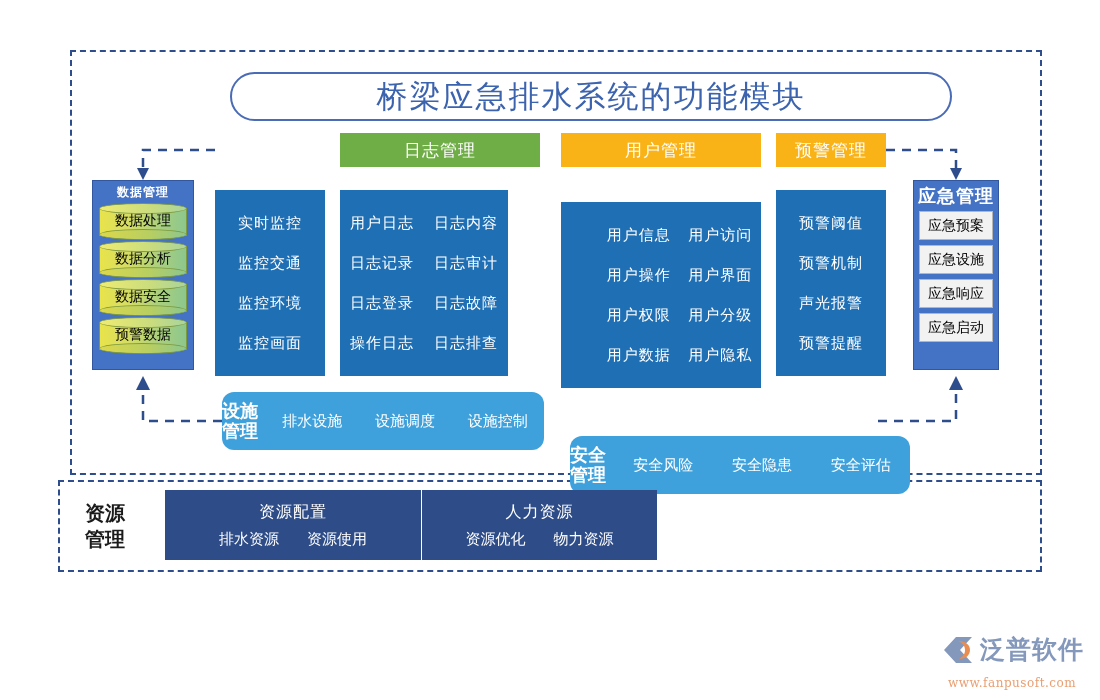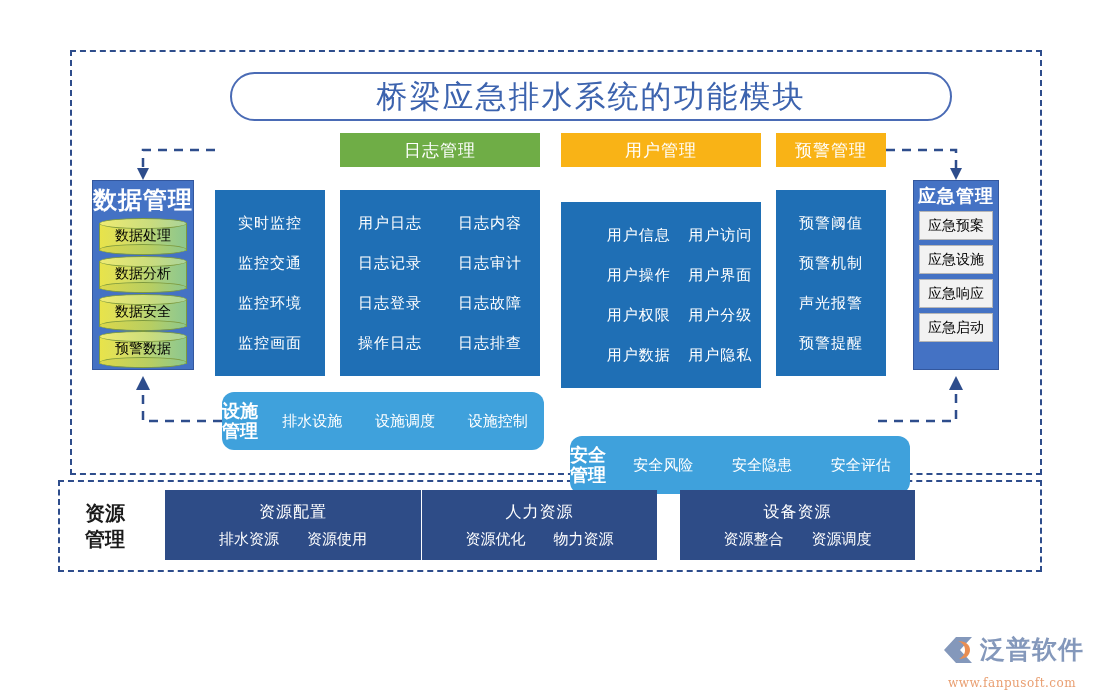--- a/index.html
+++ b/index.html
@@ -57,21 +57,21 @@
   .panel {
     position: absolute;
     background: #1F6FB5;
     color: #ffffff;
     display: flex;
     flex-direction: column;
     justify-content: center;
     margin-top: 12px;
   }
   #panel-monitor { left: 215px; top: 178px; width: 110px; height: 186px; }
-  #panel-log     { left: 340px; top: 178px; width: 200px; height: 186px; text-align: right; }
+  #panel-log     { left: 340px; top: 178px; width: 168px; height: 186px; text-align: right; }
   #panel-user    { left: 561px; top: 190px; width: 200px; height: 186px; padding-left: 37px; }
   #panel-warn    { left: 776px; top: 178px; width: 110px; height: 186px; }
 
   .panel-rows { display: flex; flex-direction: column; gap: 0; width: 100%; }
   .panel-row {
     display: flex; justify-content: space-around; align-items: center;
     height: 40px;
   }
   .panel-item {
     font-size: 15px;
@@ -85,21 +85,21 @@
   #data-mgmt {
     position: absolute;
     left: 92px; top: 180px; width: 102px; height: 190px;
     background: #4472C4;
     border: 1px solid #33579e;
     display: flex; flex-direction: column; align-items: center;
     padding-top: 3px;
   }
   #data-mgmt .grp-title {
     color: #ffffff;
-    font-size: 24px;
+    font-size: 12px;
     font-weight: bold;
     letter-spacing: 1px;
     font-family: "DejaVu Serif", "Liberation Serif", serif;
     margin-bottom: 2px;
     white-space: nowrap;
   }
   .cylinder {
     position: relative;
     width: 88px; height: 36px;
     margin-bottom: 2px;
@@ -408,27 +408,20 @@
       <span class="res-sub">资源使用</span>
     </div>
   </div>
   <div class="res-box" id="res-box-2">
     <div class="res-title">人力资源</div>
     <div class="res-subs">
       <span class="res-sub">资源优化</span>
       <span class="res-sub">物力资源</span>
     </div>
   </div>
-  <div class="res-box" id="res-box-3">
-    <div class="res-title">设备资源</div>
-    <div class="res-subs">
-      <span class="res-sub">资源整合</span>
-      <span class="res-sub">资源调度</span>
-    </div>
-  </div>
 
   <div id="logo">
     <div class="logo-row">
       <svg width="36" height="30" viewBox="0 0 36 30">
         <path d="M4 15 L16 2 L32 2 L20 15 L32 28 L16 28 Z" fill="#7E93B8"></path>
         <path d="M18 6 C26 6 30 10 30 15 C30 20 26 24 19 24 C24 21 25 18 25 15 C25 11 23 8 18 6 Z" fill="#E8894A"></path>
       </svg>
       <span class="logo-text">泛普软件</span>
     </div>
     <div class="logo-url">www.fanpusoft.com</div>

